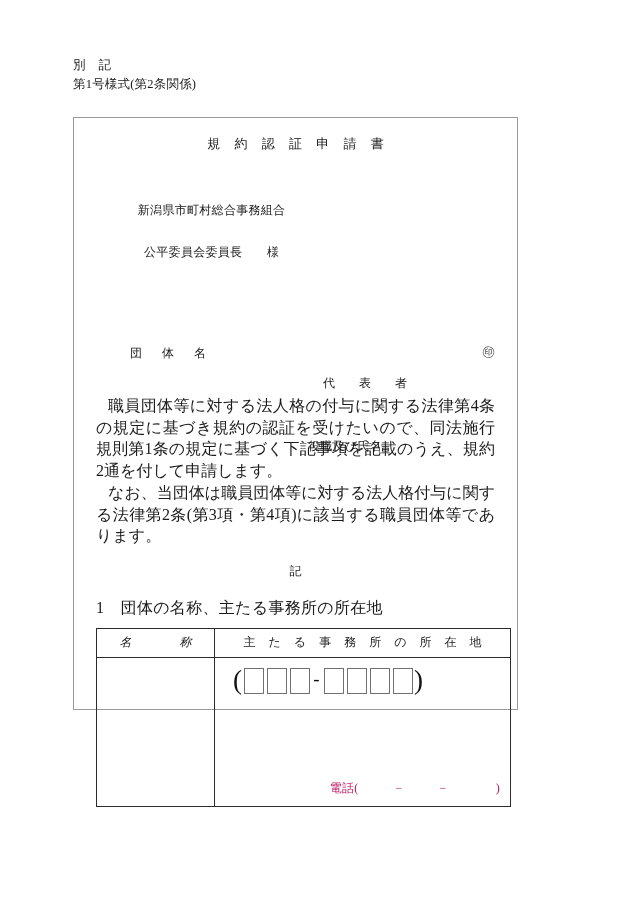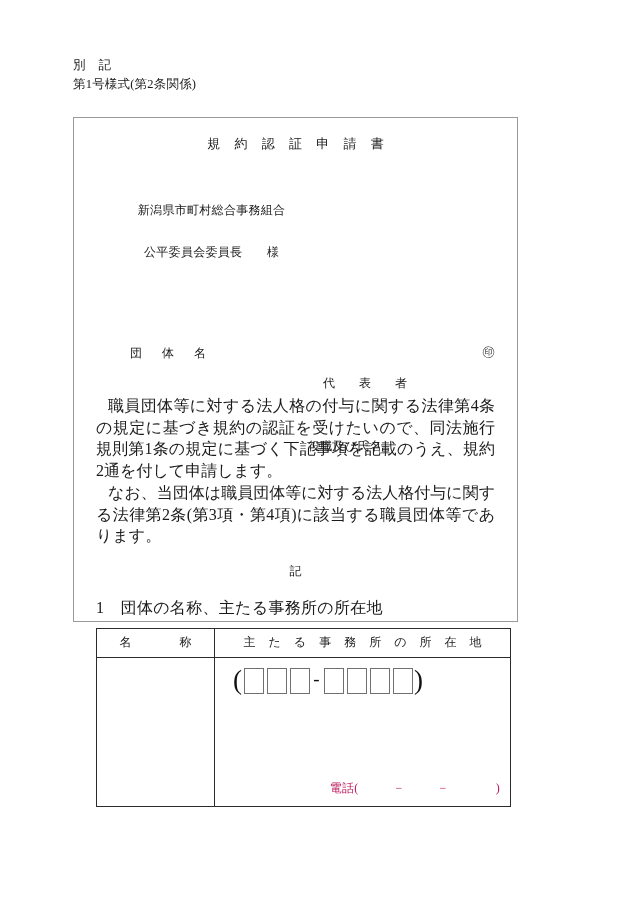--- a/index.html
+++ b/index.html
@@ -30,21 +30,21 @@
     letter-spacing: 0.2px;
     white-space: pre;
   }
 
   
   .form-box {
     position: absolute;
     left: 73px;
     top: 117px;
     width: 445px;
-    height: 505px;
+    height: 593px;
     border: 1px solid #9a9a9a;
     box-sizing: border-box;
     background: #fff;
   }
 
   .inner {
     position: relative;
     width: 100%;
     height: 100%;
     box-sizing: border-box;
@@ -172,21 +172,21 @@
   .form-table col.c-name  { width: 118px; }
   .form-table col.c-addr  { width: 296px; }
 
   .form-table th {
     height: 28px;
     text-align: center;
     font-size: 12px;
     vertical-align: middle;
   }
   .th-name   { letter-spacing: 0; }
-  .th-name span { display:inline-block; letter-spacing: 18px; text-indent: 18px; }
+  .th-name span { display:inline-block; letter-spacing: 18px; text-indent: 18px; font-style: italic; }
   .th-addr span { display:inline-block; letter-spacing: 5px; text-indent: 5px; }
 
   .cell-name { height: 148px; }
   .cell-addr {
     height: 148px;
     position: relative;
   }
 
   
   .postal {

